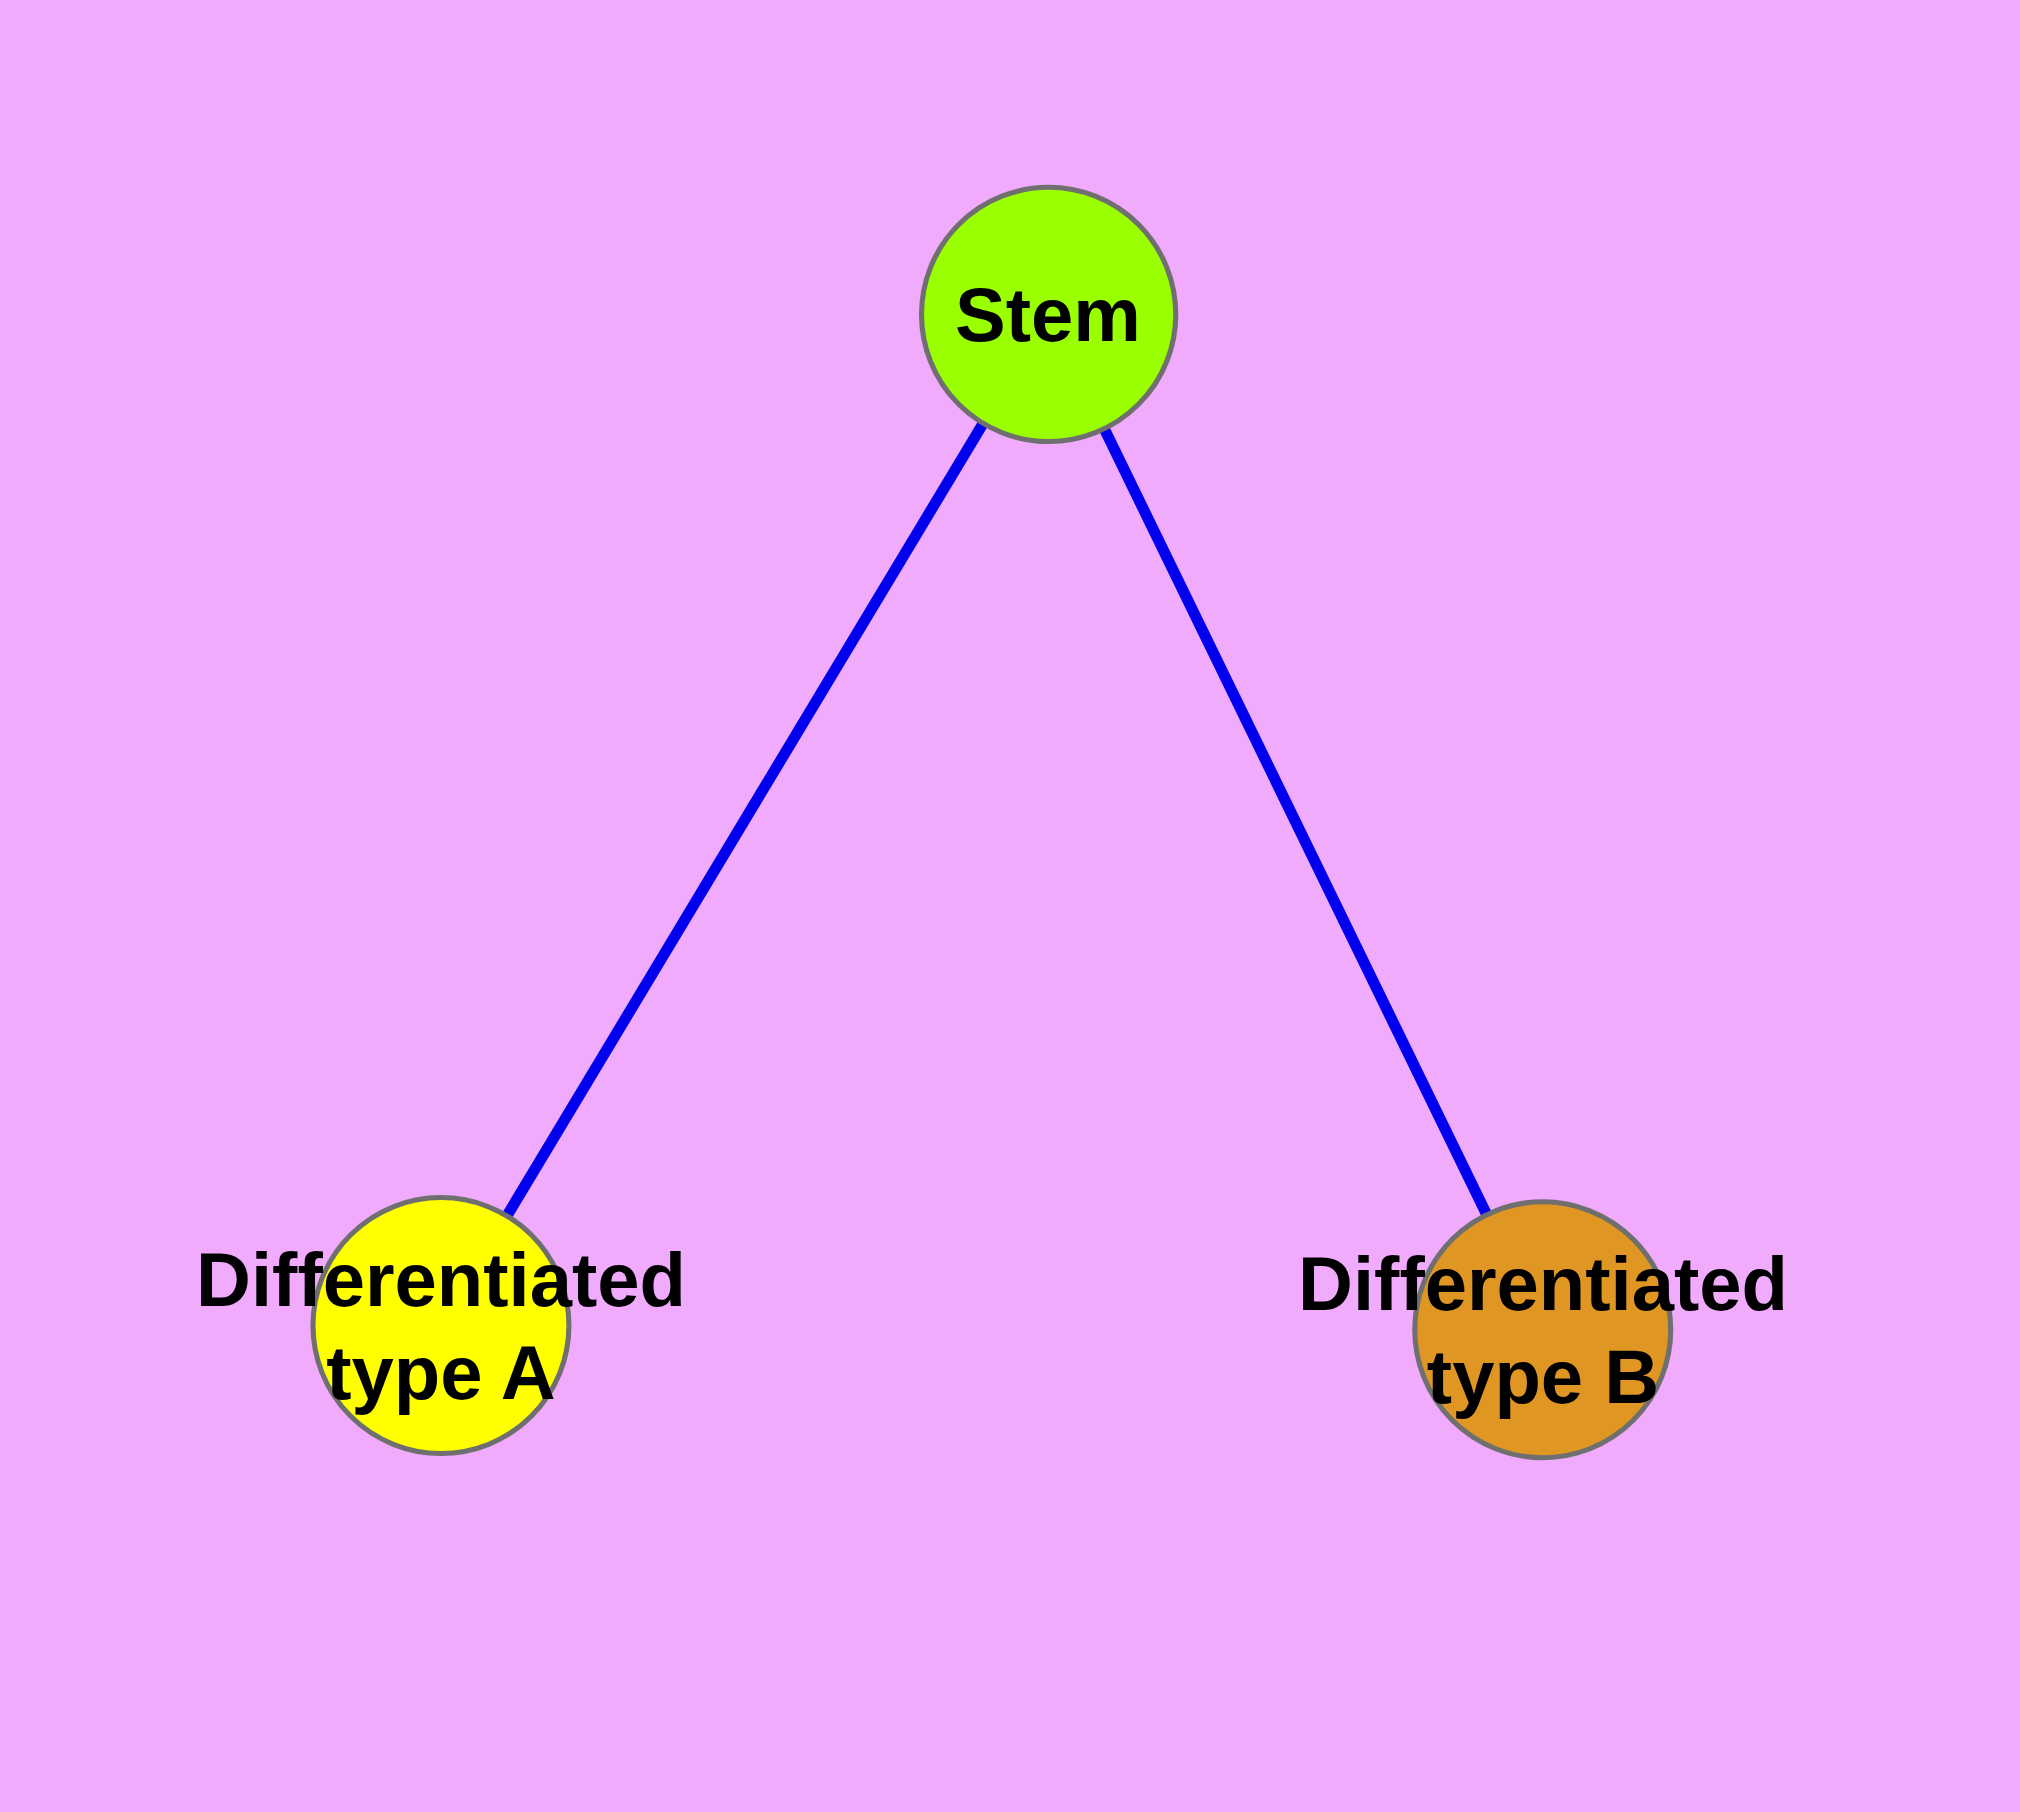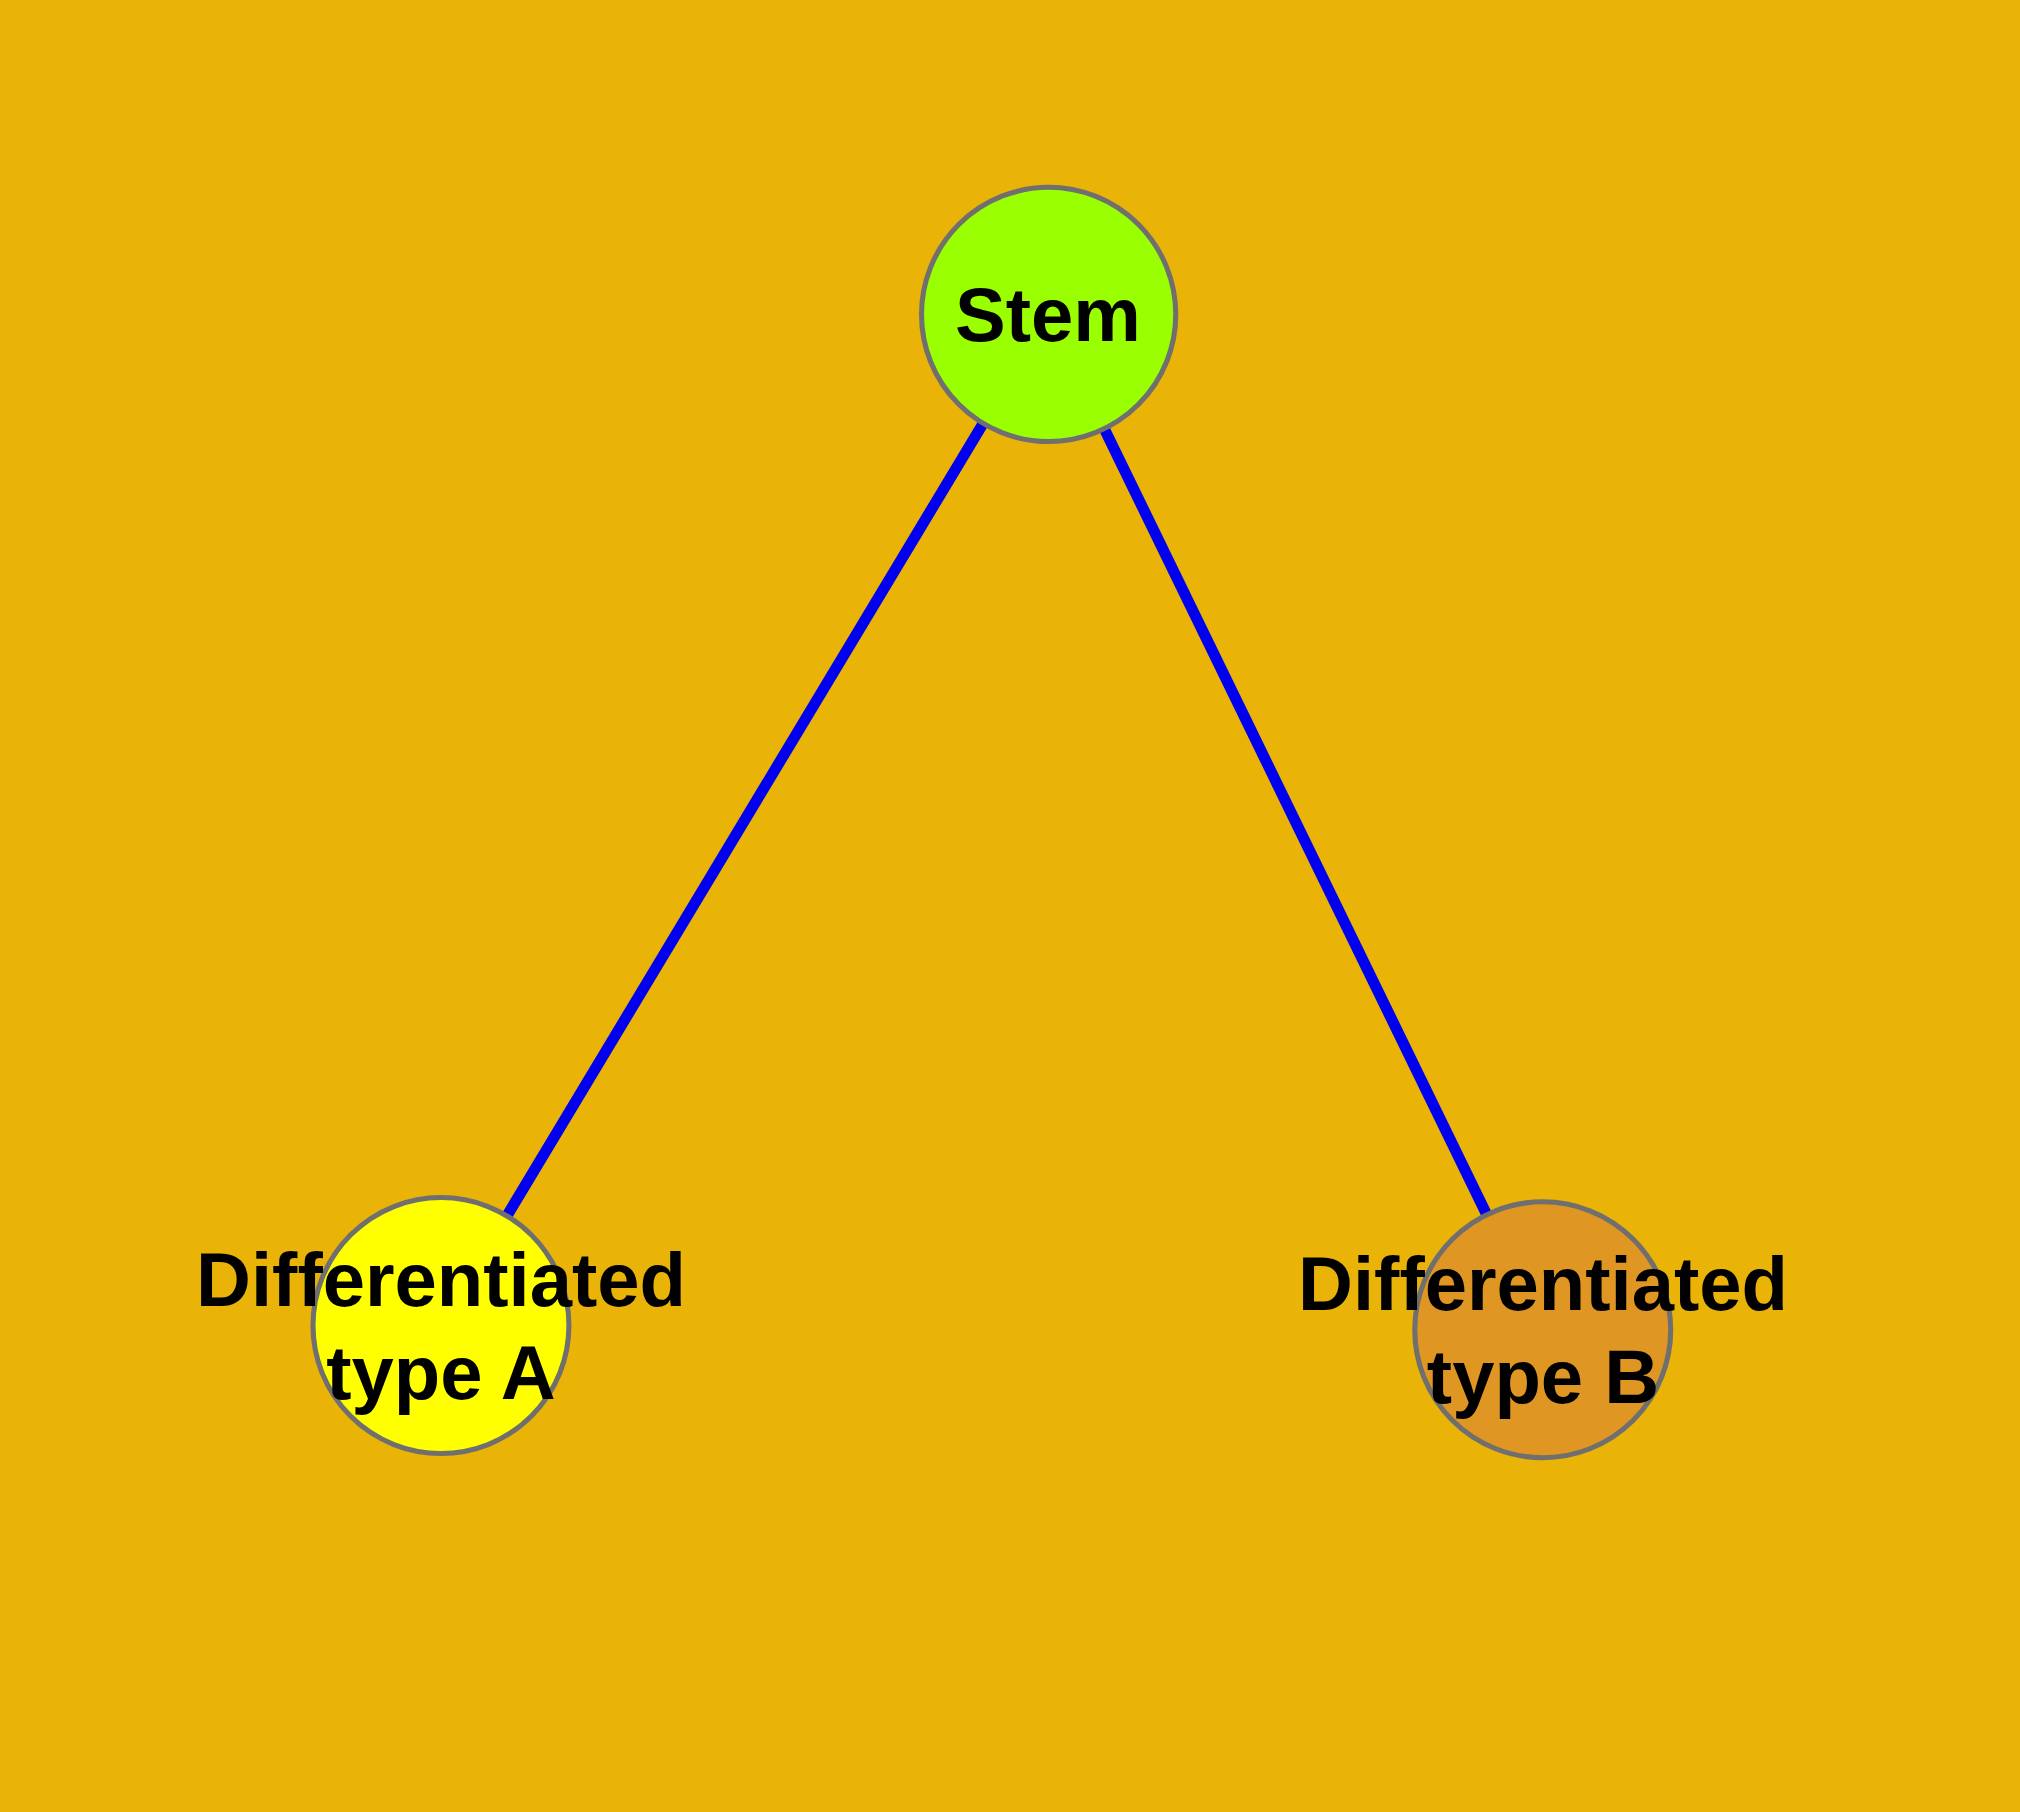--- a/index.html
+++ b/index.html
@@ -26,21 +26,21 @@
     font-weight: bold;
     font-size: 76px;
     line-height: 93px;
     white-space: pre-line;
     pointer-events: none;
   }
 </style>
 </head>
 <body>
 
-<div id="canvas" style="background: #eab308;">
+<div id="canvas" style="background: #f0abfc;">
   <svg id="diagram-svg" width="2021" height="1812" viewBox="0 0 2384 2138">
       <line x1="1237" y1="371" x2="520" y2="1564" stroke="#0000ee" stroke-width="13"></line>
       <line x1="1237" y1="371" x2="1820" y2="1569" stroke="#0000ee" stroke-width="13"></line>
       <circle cx="1237" cy="371" r="150" fill="#9aff00" stroke="#6f6f6f" stroke-width="6"></circle>
       <circle cx="520" cy="1564" r="151" fill="#ffff00" stroke="#6f6f6f" stroke-width="6"></circle>
       <circle cx="1820" cy="1569" r="151" fill="#e09622" stroke="#6f6f6f" stroke-width="6"></circle>
     </svg>
 <div class="node-label" style="left: 1048px; top: 314px; color: rgb(0, 0, 0);">Stem</div>
     <div class="node-label" style="left: 441px; top: 1326px; color: rgb(0, 0, 0);">Differentiated
 type A</div>

